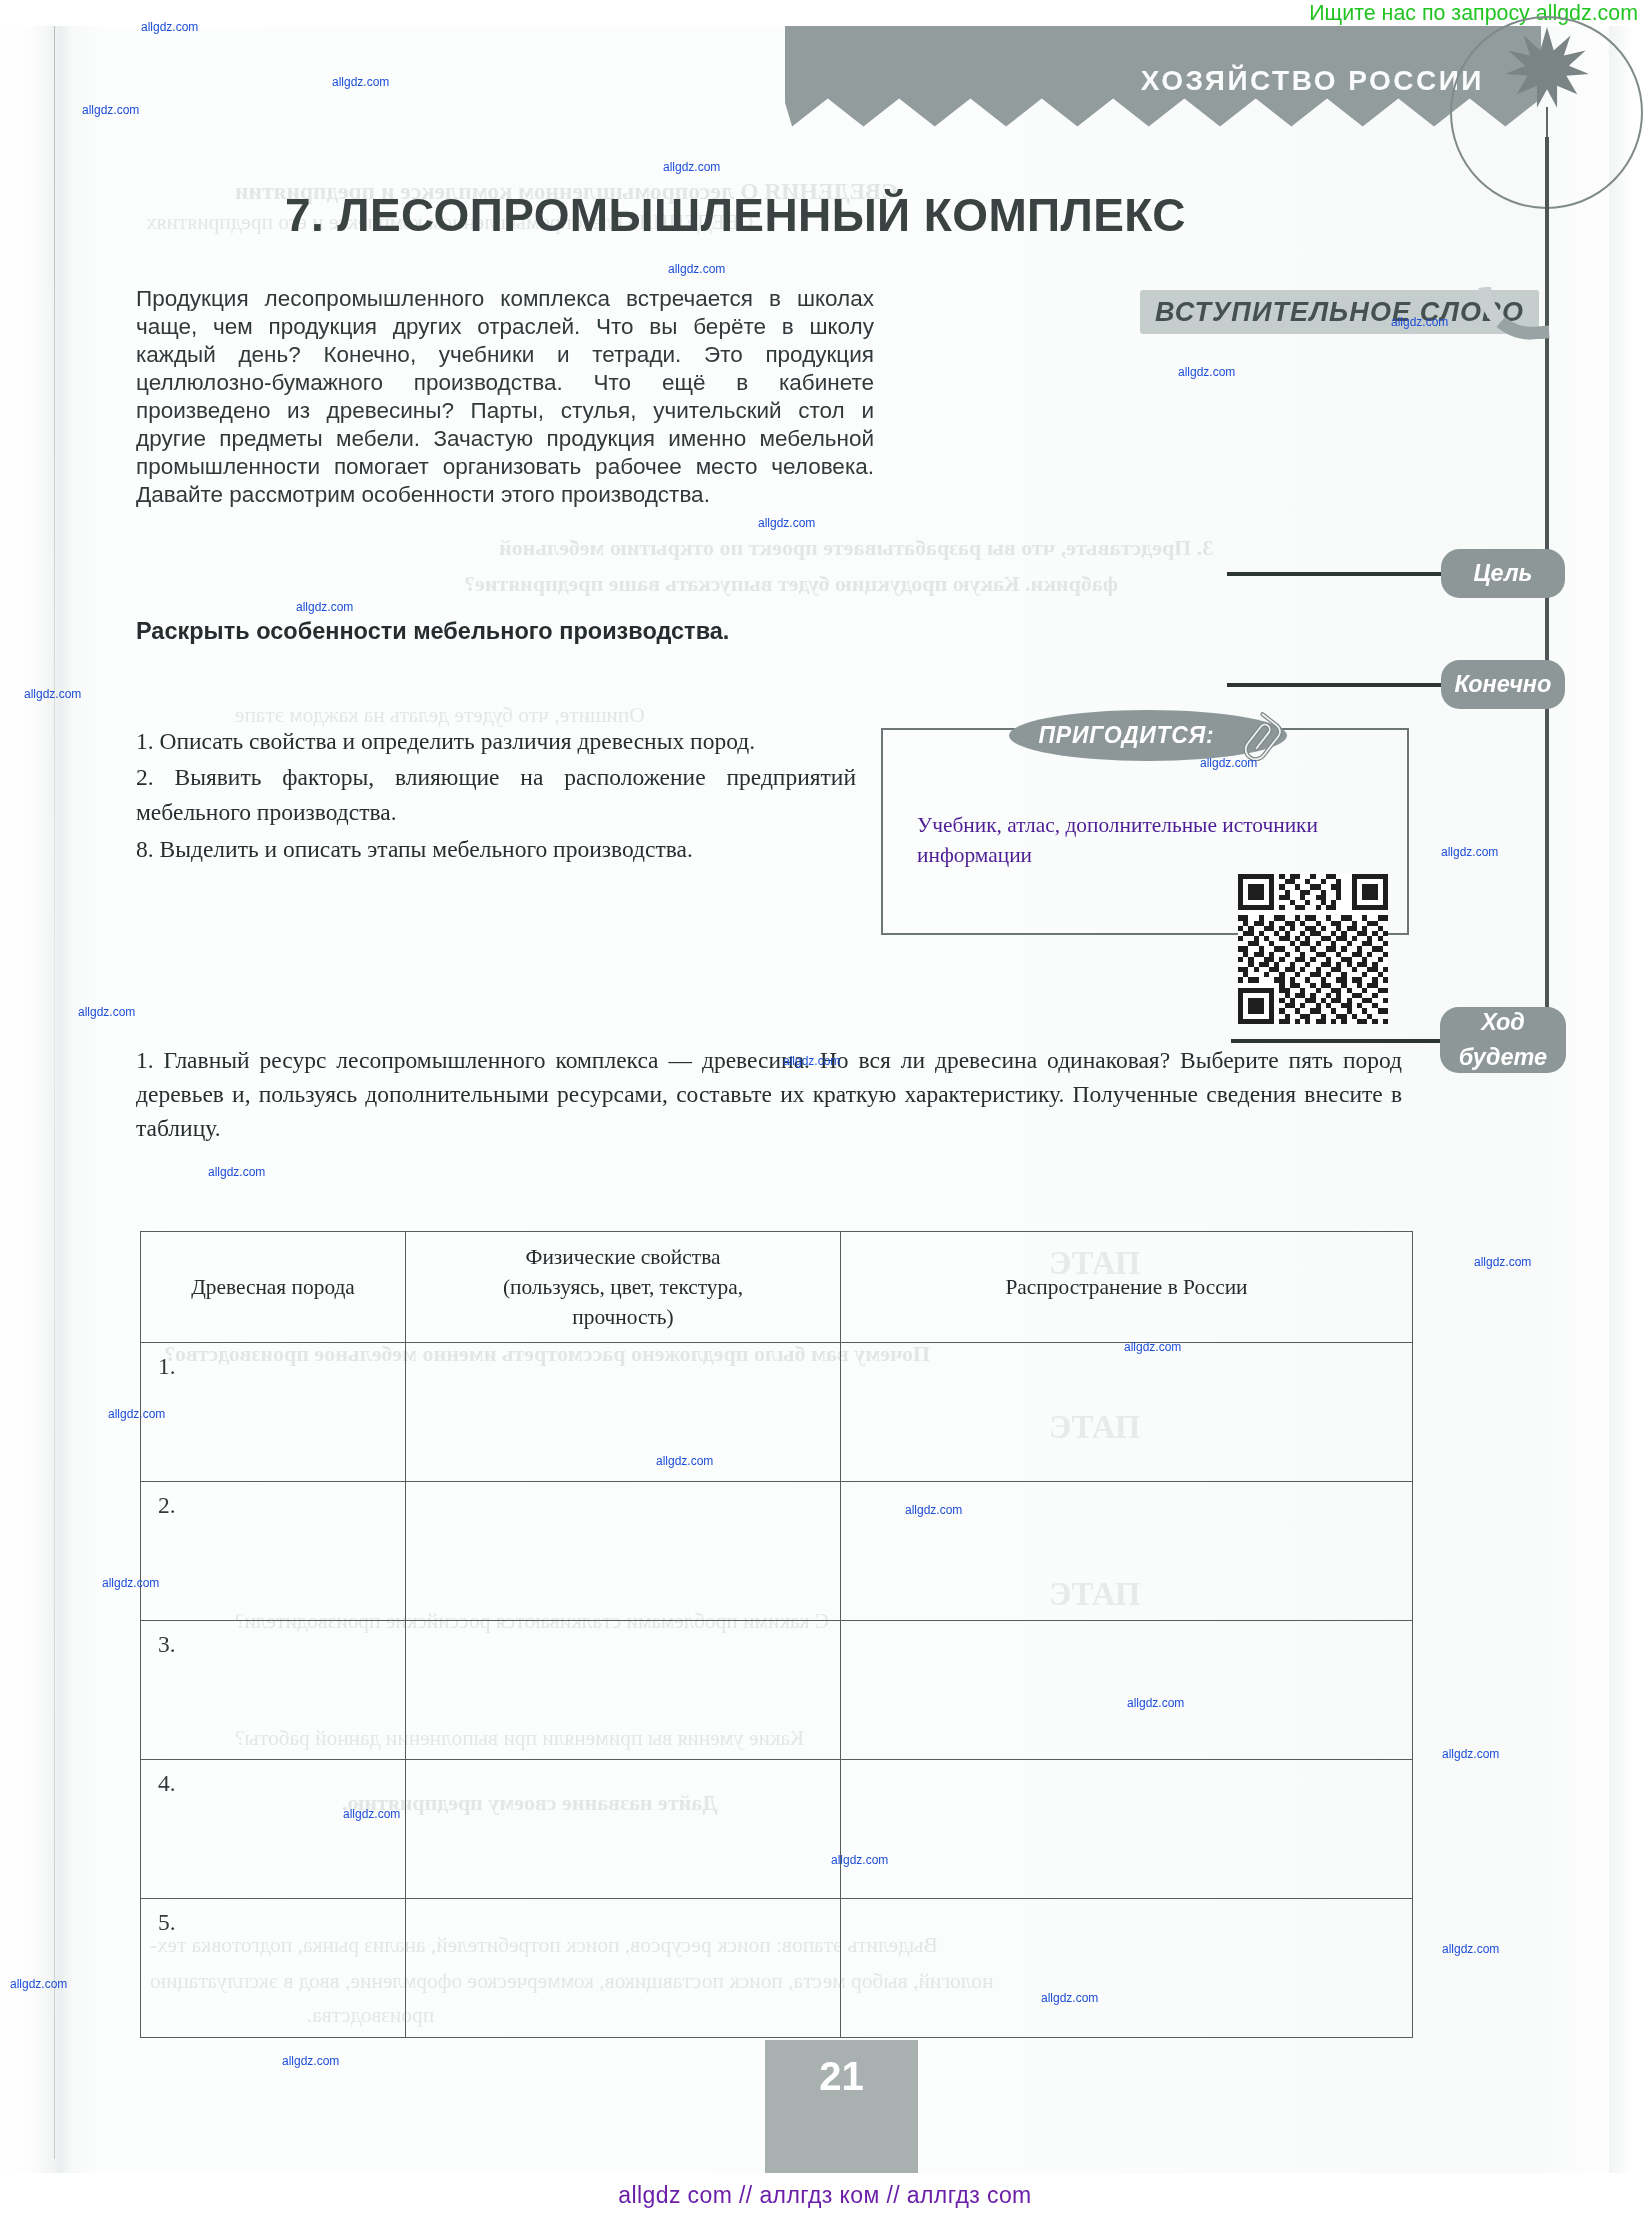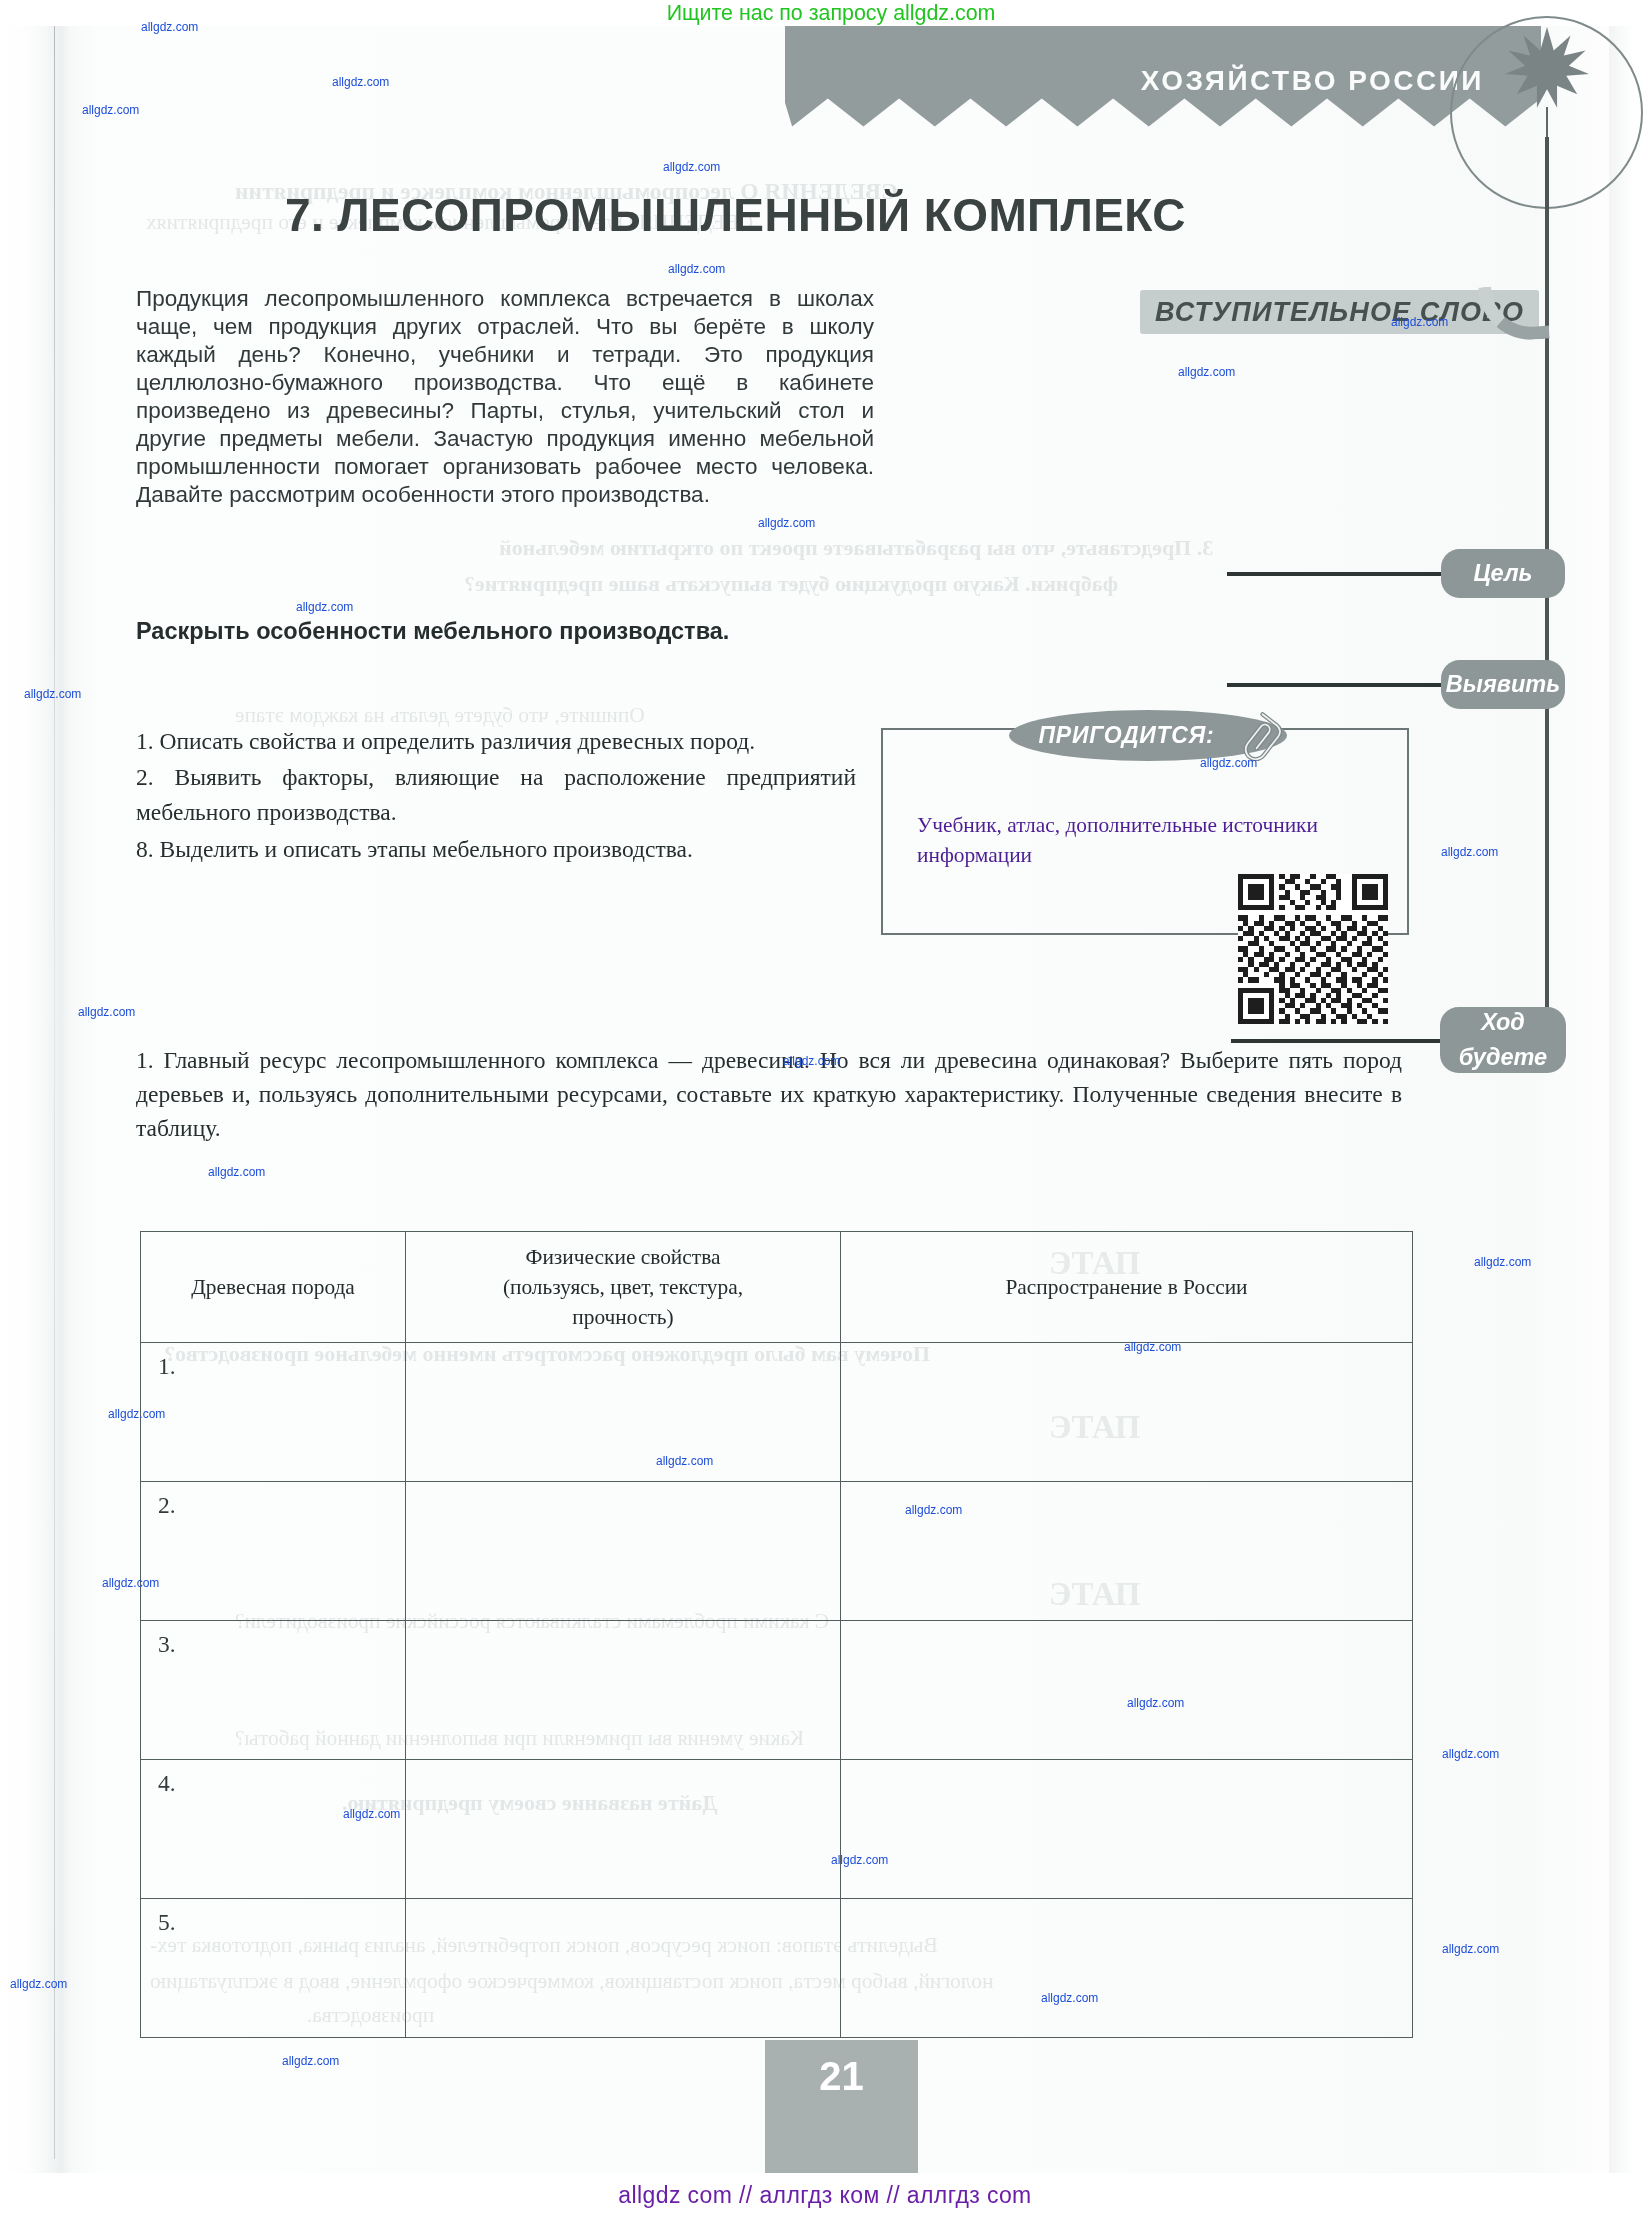--- a/index.html
+++ b/index.html
@@ -13,24 +13,24 @@
   #page {
     position: relative;
     width: 1650px;
     height: 2216px;
     background: #ffffff;
   }
 
   
   .promo-strip {
     position: absolute;
-    left: 12px; top: 0;
+    left: 0; top: 0;
     width: 1638px; height: 26px;
     background: #ffffff;
-    display: flex; align-items: center; justify-content: center;
+    display: flex; align-items: center; justify-content: flex-end;
   }
   .promo-strip span {
     color: #21c421;
     font-size: 21.4px;
     font-family: "Liberation Sans", sans-serif;
     letter-spacing: 0px;
   }
 
   
   .sheet {
@@ -418,21 +418,21 @@
   <div class="chip chip-intro">ВСТУПИТЕЛЬНОЕ СЛОВО</div>
   <div class="intro-hook"></div>
 
   <div class="intro">Продукция лесопромышленного комплекса встречается в школах чаще, чем продукция других отраслей. Что вы берёте в школу каждый день? Конечно, учебники и тетради. Это продукция целлюлозно-бумажного производства. Что ещё в кабинете произведено из древесины? Парты, стулья, учительский стол и другие предметы мебели. Зачастую продукция именно мебельной промышленности помогает организовать рабочее место человека. Давайте рассмотрим особенности этого производства.</div>
 
   <div class="connector conn-goal"></div>
   <div class="chip chip-goal">Цель</div>
   <div class="goal-line">Раскрыть особенности мебельного производства.</div>
 
   <div class="connector conn-tasks"></div>
-  <div class="chip chip-tasks">Выявить</div>
+  <div class="chip chip-tasks">Конечно</div>
   <div class="tasks">
     <p>1.  Описать свойства и определить различия древесных пород.</p>
     <p>2.  Выявить факторы, влияющие на расположение предприятий мебельного производства.</p>
     <p>8.  Выделить и описать этапы мебельного производства.</p>
   </div>
 
   <div class="useful-box"></div>
   <div class="useful-badge">ПРИГОДИТСЯ:</div>
   <svg class="clip-icon" viewBox="0 0 74 72">
     <g transform="rotate(38 37 36)">

